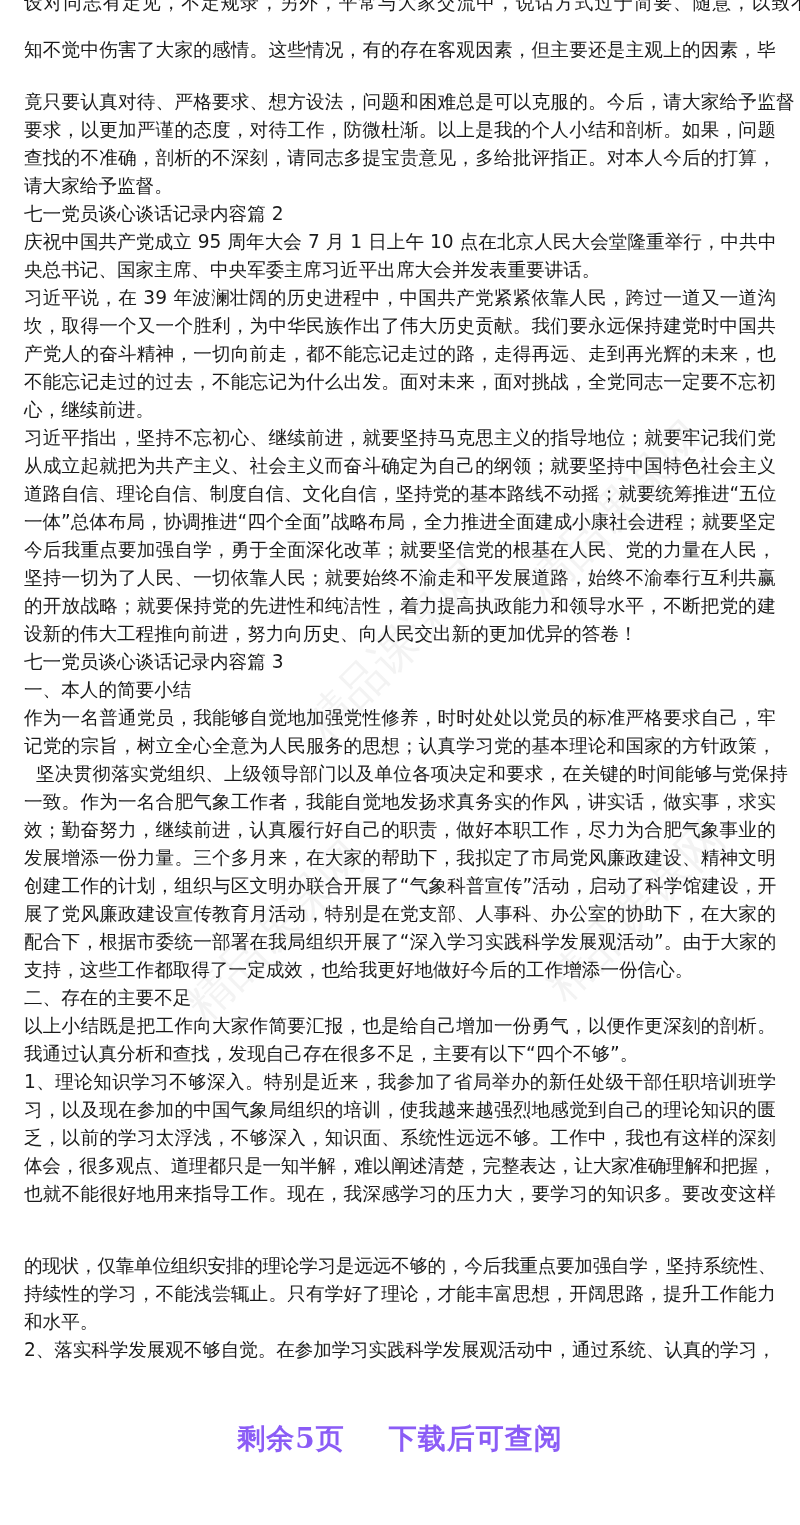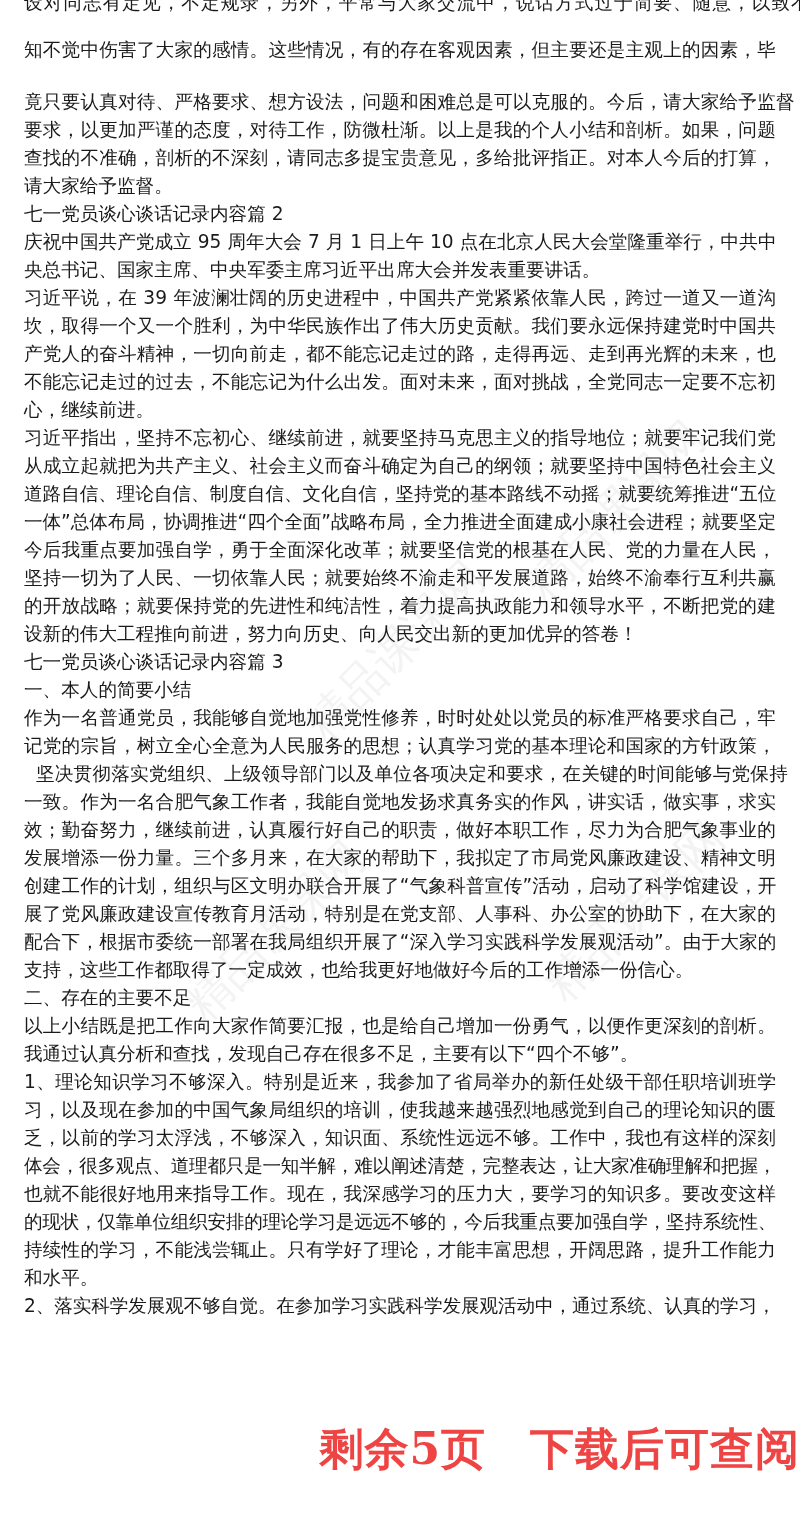--- a/index.html
+++ b/index.html
@@ -56,24 +56,24 @@
   }
   .wm1 { left: 280px; top: 620px; }
   .wm2 { left: 500px; top: 480px; }
   .wm3 { left: 160px; top: 900px; }
   .wm4 { left: 520px; top: 880px; }
   .footer-banner {
     position: absolute;
     left: 0;
     top: 1420px;
     width: 800px;
-    text-align: right;
-    font-size: 44px;
+    text-align: center;
+    font-size: 28px;
     font-weight: bold;
-    color: #ef4444;
+    color: #8b5cf6;
     font-family: "DejaVu Serif", "Liberation Serif", serif;
     letter-spacing: 1px;
   }
   .footer-banner .gap { display: inline-block; width: 44px; }
 </style>
 </head>
 <body>
 
 <div class="page">
 
@@ -121,21 +121,21 @@
       <div class="line" style="width: auto; letter-spacing: 0.2px; text-align-last: left;">配合下，根据市委统一部署在我局组织开展了“深入学习实践科学发展观活动”。由于大家的</div>
       <div class="line last">支持，这些工作都取得了一定成效，也给我更好地做好今后的工作增添一份信心。</div>
       <div class="line heading">二、存在的主要不足</div>
       <div class="line" style="width: auto; letter-spacing: 0.205px; text-align-last: left;">以上小结既是把工作向大家作简要汇报，也是给自己增加一份勇气，以便作更深刻的剖析。</div>
       <div class="line last">我通过认真分析和查找，发现自己存在很多不足，主要有以下“四个不够”。</div>
       <div class="line" style="width: auto; letter-spacing: 0.385px; text-align-last: left;">1、理论知识学习不够深入。特别是近来，我参加了省局举办的新任处级干部任职培训班学</div>
       <div class="line" style="width: auto; letter-spacing: 0.205px; text-align-last: left;">习，以及现在参加的中国气象局组织的培训，使我越来越强烈地感觉到自己的理论知识的匮</div>
       <div class="line" style="width: auto; letter-spacing: 0.205px; text-align-last: left;">乏，以前的学习太浮浅，不够深入，知识面、系统性远远不够。工作中，我也有这样的深刻</div>
       <div class="line" style="width: auto; letter-spacing: -0.25px; text-align-last: left;">体会，很多观点、道理都只是一知半解，难以阐述清楚，完整表达，让大家准确理解和把握，</div>
       <div class="line" style="width: auto; letter-spacing: 0.205px; text-align-last: left;">也就不能很好地用来指导工作。现在，我深感学习的压力大，要学习的知识多。要改变这样</div>
-      <div class="line" style="width: auto; letter-spacing: -0.25px; text-align-last: left;">的现状，仅靠单位组织安排的理论学习是远远不够的，今后我重点要加强自学，坚持系统性、</div>
+      <div class="line" style="width: auto; letter-spacing: -0.25px; text-align-last: left; margin-top: 44px;">的现状，仅靠单位组织安排的理论学习是远远不够的，今后我重点要加强自学，坚持系统性、</div>
       <div class="line" style="width: auto; letter-spacing: 0.205px; text-align-last: left;">持续性的学习，不能浅尝辄止。只有学好了理论，才能丰富思想，开阔思路，提升工作能力</div>
       <div class="line last">和水平。</div>
       <div class="line" style="width: auto; letter-spacing: -0.1px; text-align-last: left;">2、落实科学发展观不够自觉。在参加学习实践科学发展观活动中，通过系统、认真的学习，</div>
     </div>
 
   <div class="footer-banner">
     <span>剩余5页</span><span class="gap"></span><span>下载后可查阅</span>
   </div>
 </div>
 

